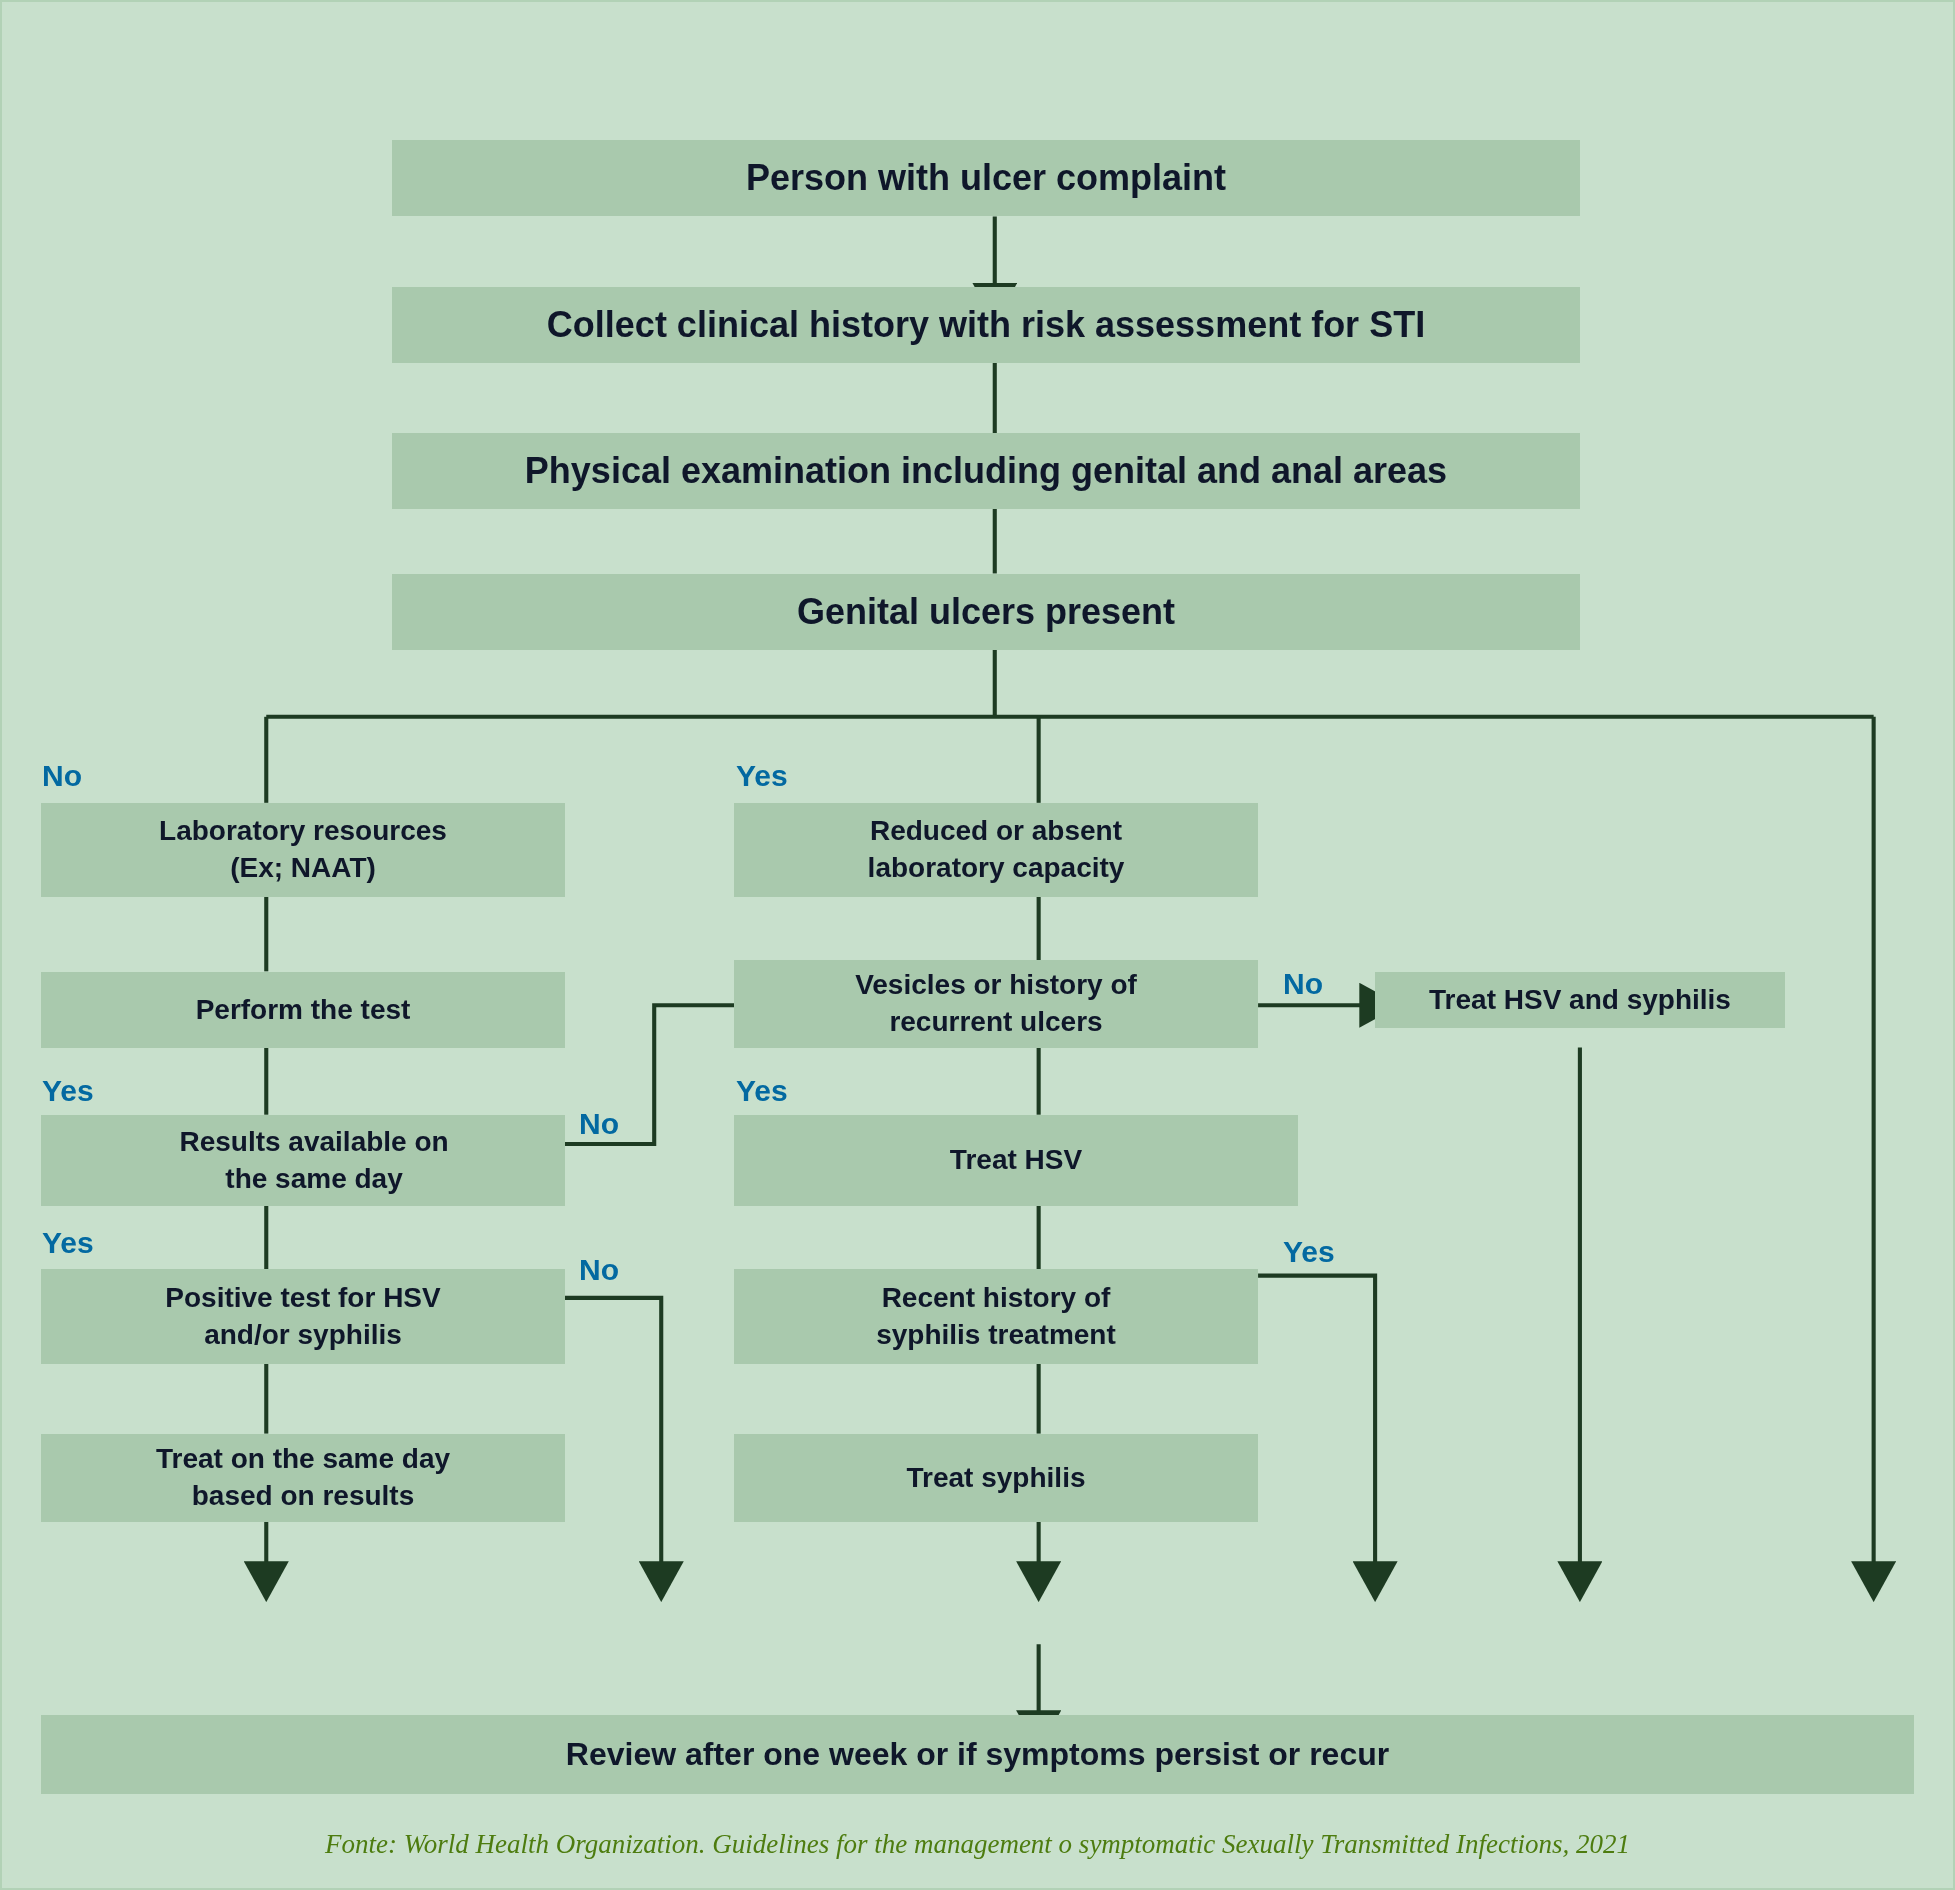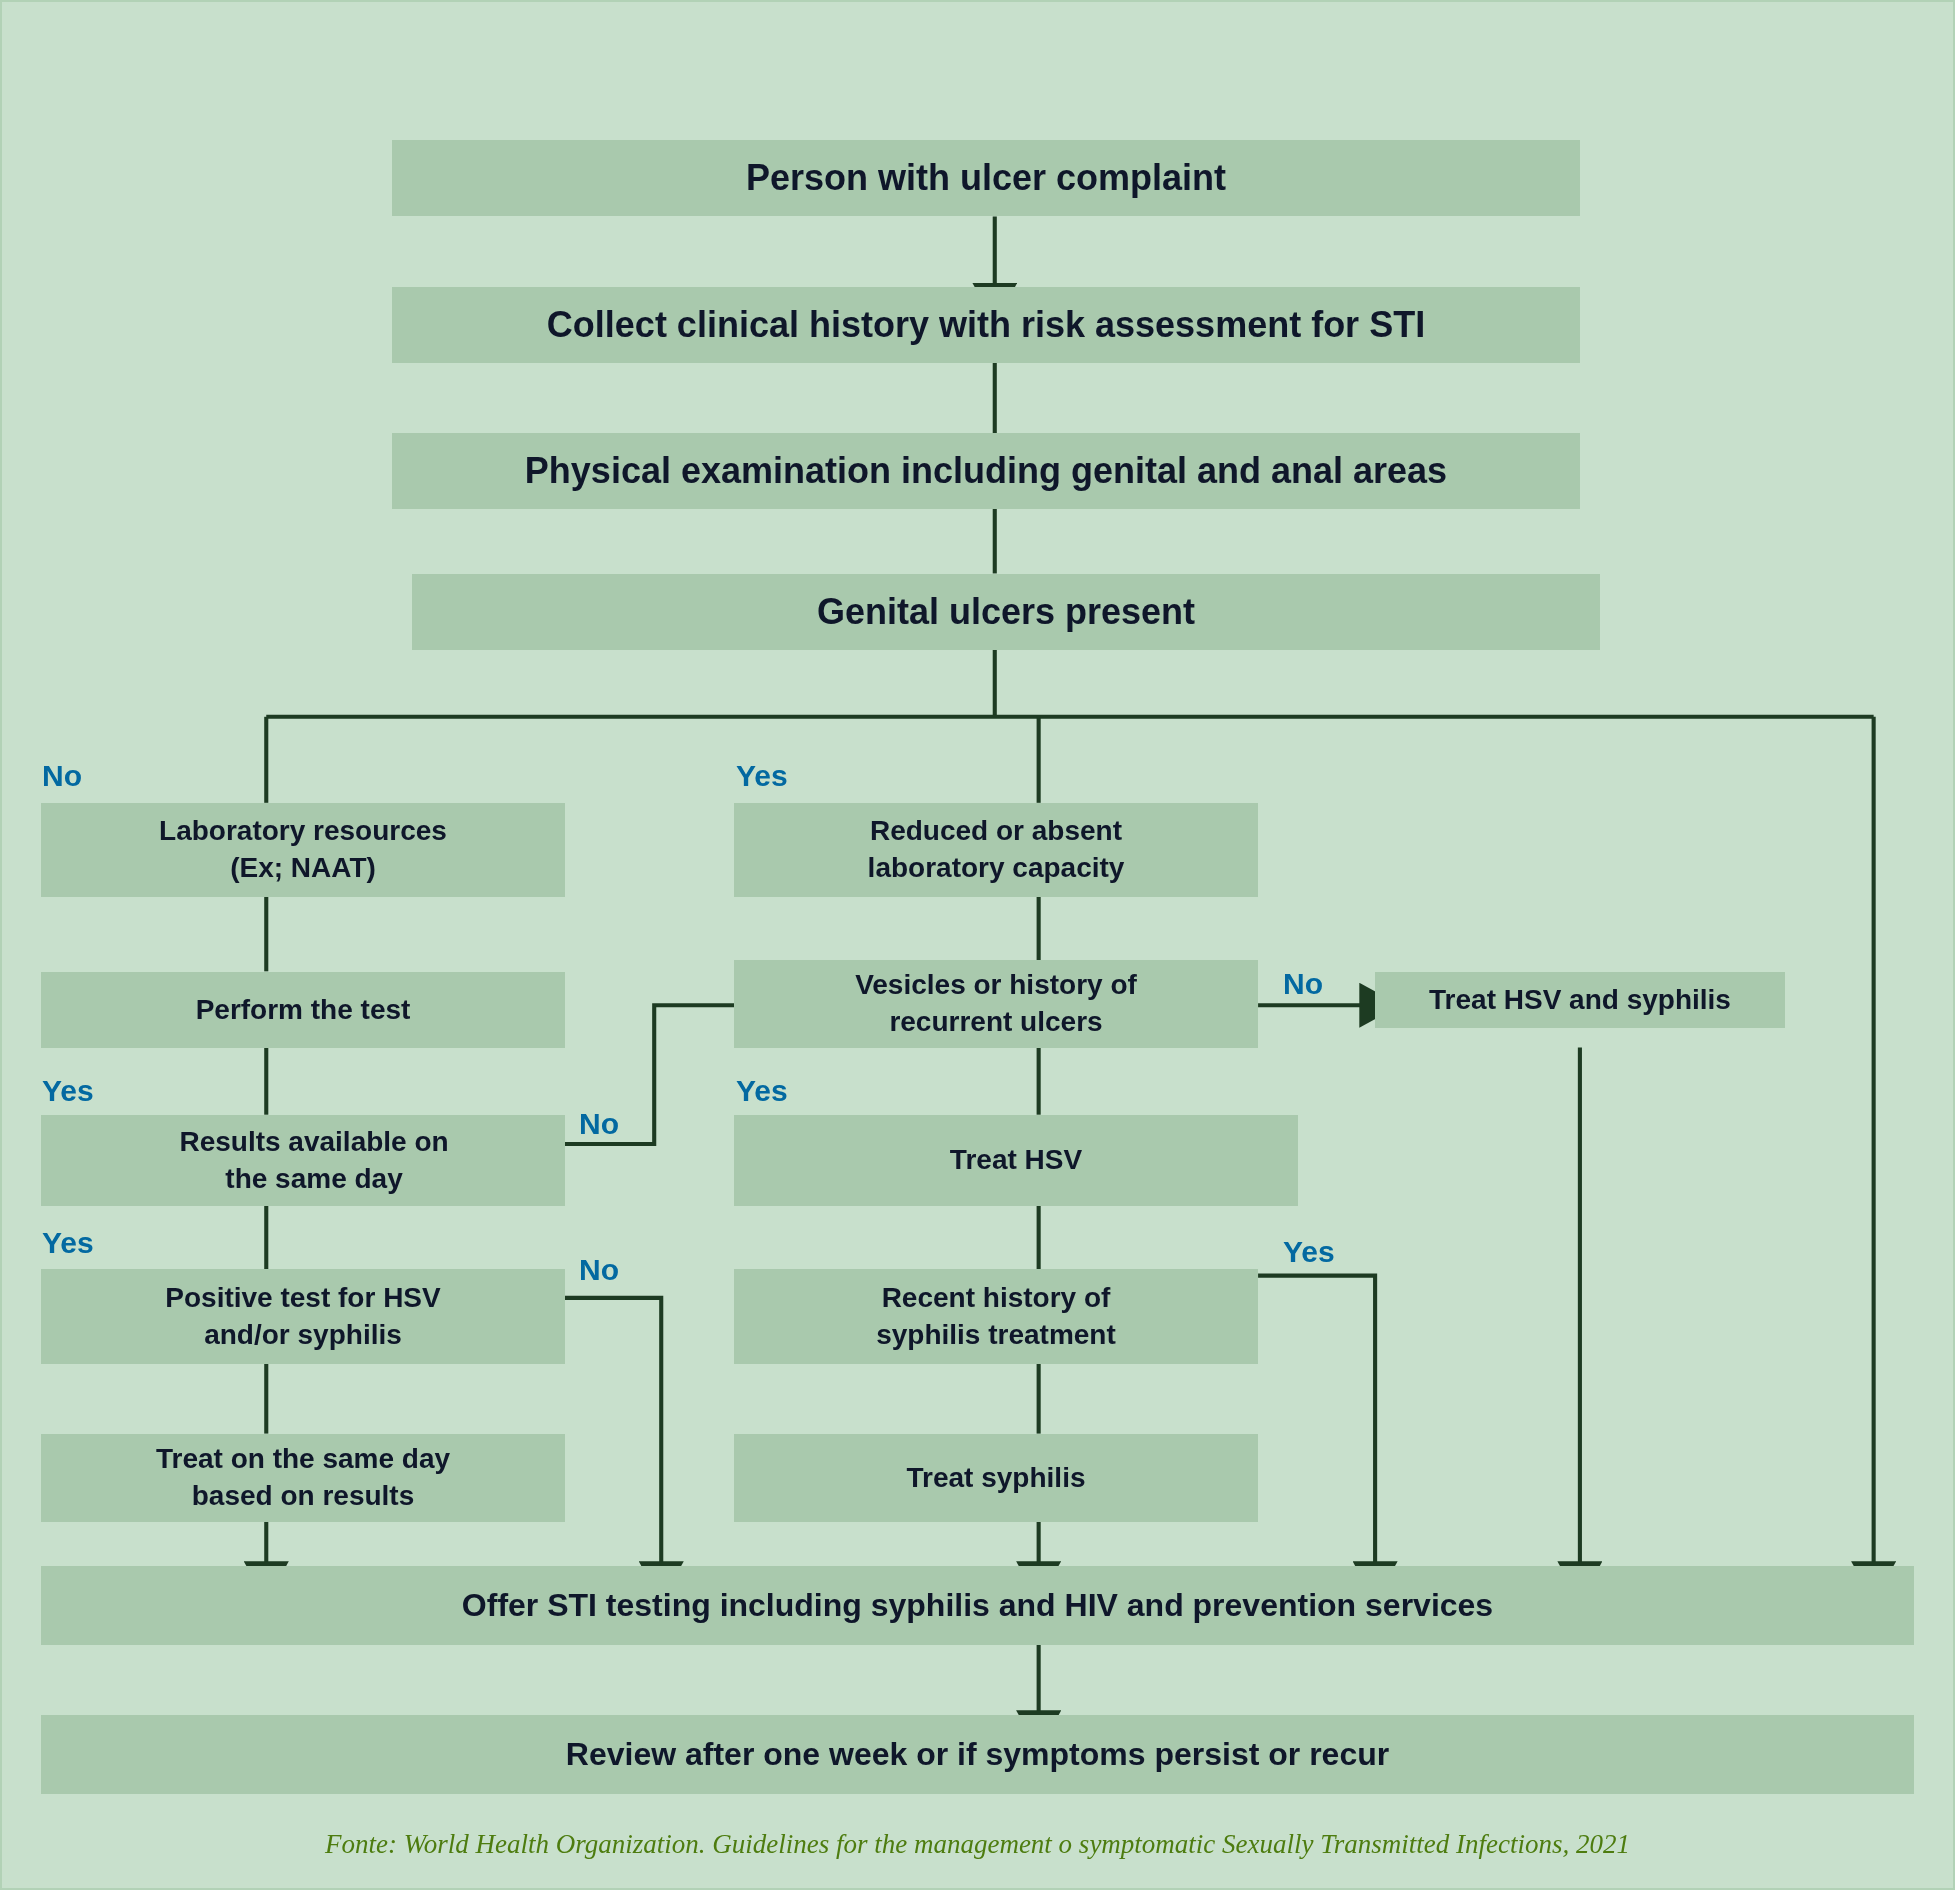--- a/index.html
+++ b/index.html
@@ -126,21 +126,21 @@
   </div>
 
   <div class="node" style="left:392px; top:287px; width:1188px; height:76px; font-size:36px;">
     <span>Collect clinical history with risk assessment for STI</span>
   </div>
 
   <div class="node" style="left:392px; top:433px; width:1188px; height:76px; font-size:36px;">
     <span>Physical examination including genital and anal areas</span>
   </div>
 
-  <div class="node" style="left:392px; top:574px; width:1188px; height:76px; font-size:36px;margin-left:20px;">
+  <div class="node" style="left:392px; top:574px; width:1188px; height:76px; font-size:36px;">
     <span>Genital ulcers present</span>
   </div>
 
   <div class="node" style="left:41px; top:803px; width:524px; height:94px; font-size:28px; white-space:pre-line;">
     <span>Laboratory resources
 (Ex; NAAT)</span>
   </div>
 
   <div class="node" style="left:734px; top:803px; width:524px; height:94px; font-size:28px; white-space:pre-line;">
     <span>Reduced or absent
@@ -181,23 +181,20 @@
 
   <div class="node" style="left:41px; top:1434px; width:524px; height:88px; font-size:28px; white-space:pre-line;">
     <span>Treat on the same day
 based on results</span>
   </div>
 
   <div class="node" style="left:734px; top:1434px; width:524px; height:88px; font-size:28px;">
     <span>Treat syphilis</span>
   </div>
 
-  <div class="node" style="left:41px; top:1566px; width:1873px; height:79px; font-size:32px;">
-    <span>Offer STI testing including syphilis and HIV and prevention services</span>
-  </div>
 
   <div class="node" style="left:41px; top:1715px; width:1873px; height:79px; font-size:32px;">
     <span>Review after one week or if symptoms persist or recur</span>
   </div>
 
   <div class="edge-label" style="left:42px; top:761px;">
     <span>No</span>
   </div>
 
   <div class="edge-label" style="left:736px; top:761px;">

